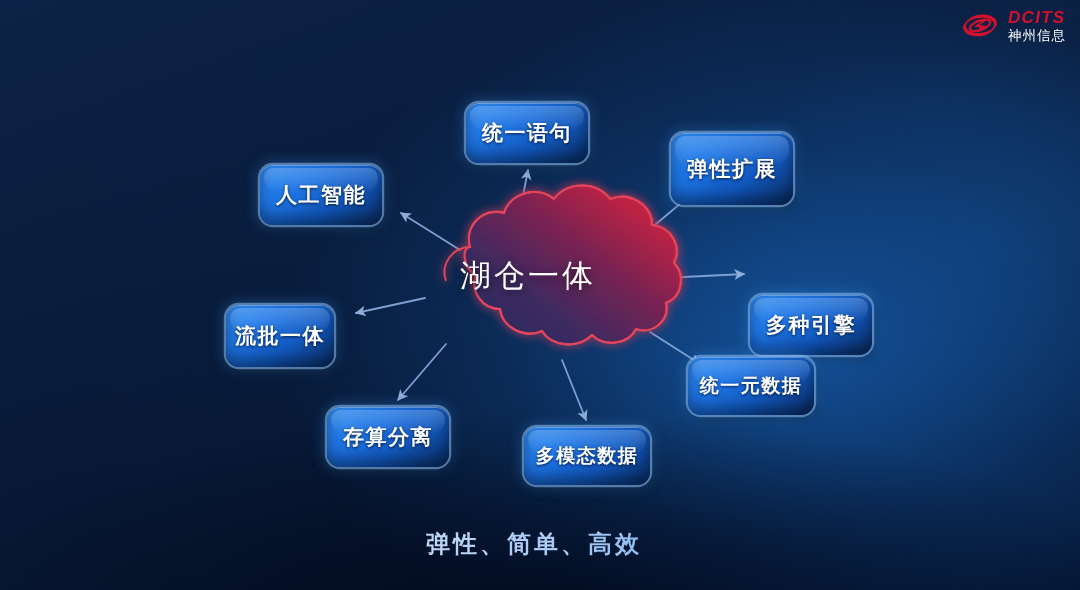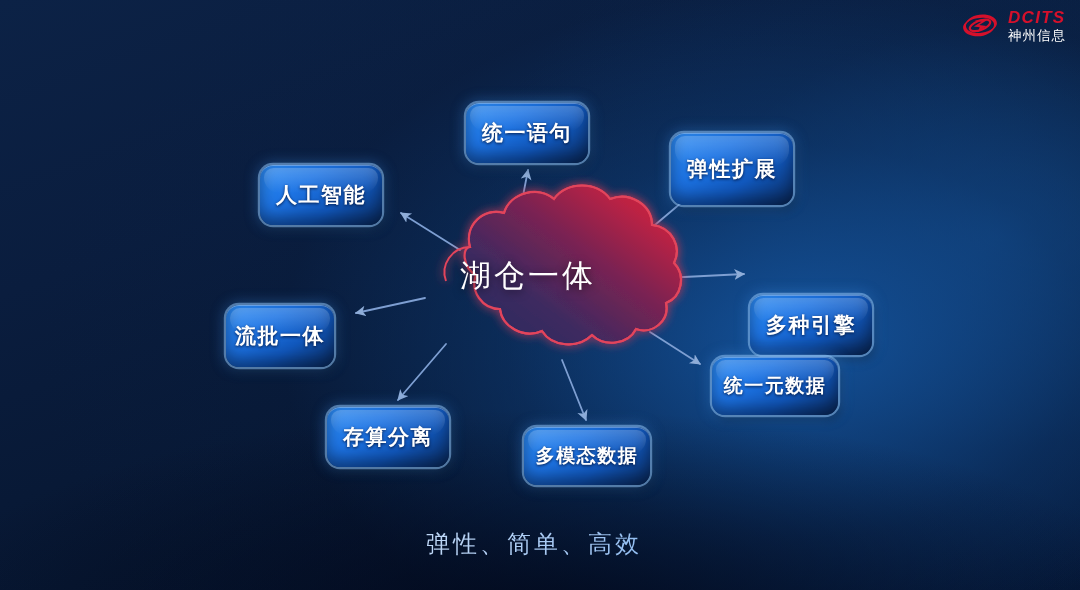--- a/index.html
+++ b/index.html
@@ -74,21 +74,21 @@
     position:absolute; z-index:6;
     color:#ffffff; font-size:31px; letter-spacing:3px;
     text-shadow:0 2px 8px rgba(0,0,0,0.60);
     white-space:nowrap;
   }
 
   
   .footer{
     position:absolute; left:0; right:12px; bottom:30px;
     text-align:center; z-index:8;
-    font-size:24px; font-weight:normal; letter-spacing:3px;
+    font-size:24px; font-weight:bold; letter-spacing:3px;
     background:linear-gradient(100deg,#f4f9ff 0%,#dbe9fb 26%,#9fc4f2 56%,#2f8bea 90%);
     -webkit-background-clip:text; background-clip:text;
     -webkit-text-fill-color:transparent; color:transparent;
   }
 </style>
 </head>
 <body>
 
 <div id="slide">
 
@@ -185,21 +185,21 @@
         </div>
         <div class="node" style="left: 260px; top: 165px; width: 122px; height: 60px;">
           <span>人工智能</span>
         </div>
         <div class="node" style="left: 750px; top: 248px; width: 122px; height: 60px; margin-top: 47px;">
           <span>多种引擎</span>
         </div>
         <div class="node" style="left: 226px; top: 288px; width: 108px; height: 62px; margin-top: 17px;">
           <span>流批一体</span>
         </div>
-        <div class="node" style="left: 712px; top: 357px; width: 126px; height: 58px;">
+        <div class="node" style="left: 688px; top: 357px; width: 126px; height: 58px;">
           <span style="font-size: 19px;">统一元数据</span>
         </div>
         <div class="node" style="left: 327px; top: 407px; width: 122px; height: 60px;">
           <span>存算分离</span>
         </div>
         <div class="node" style="left: 524px; top: 427px; width: 126px; height: 58px;">
           <span style="font-size: 19px;">多模态数据</span>
         </div>
       </div>
   </div>

